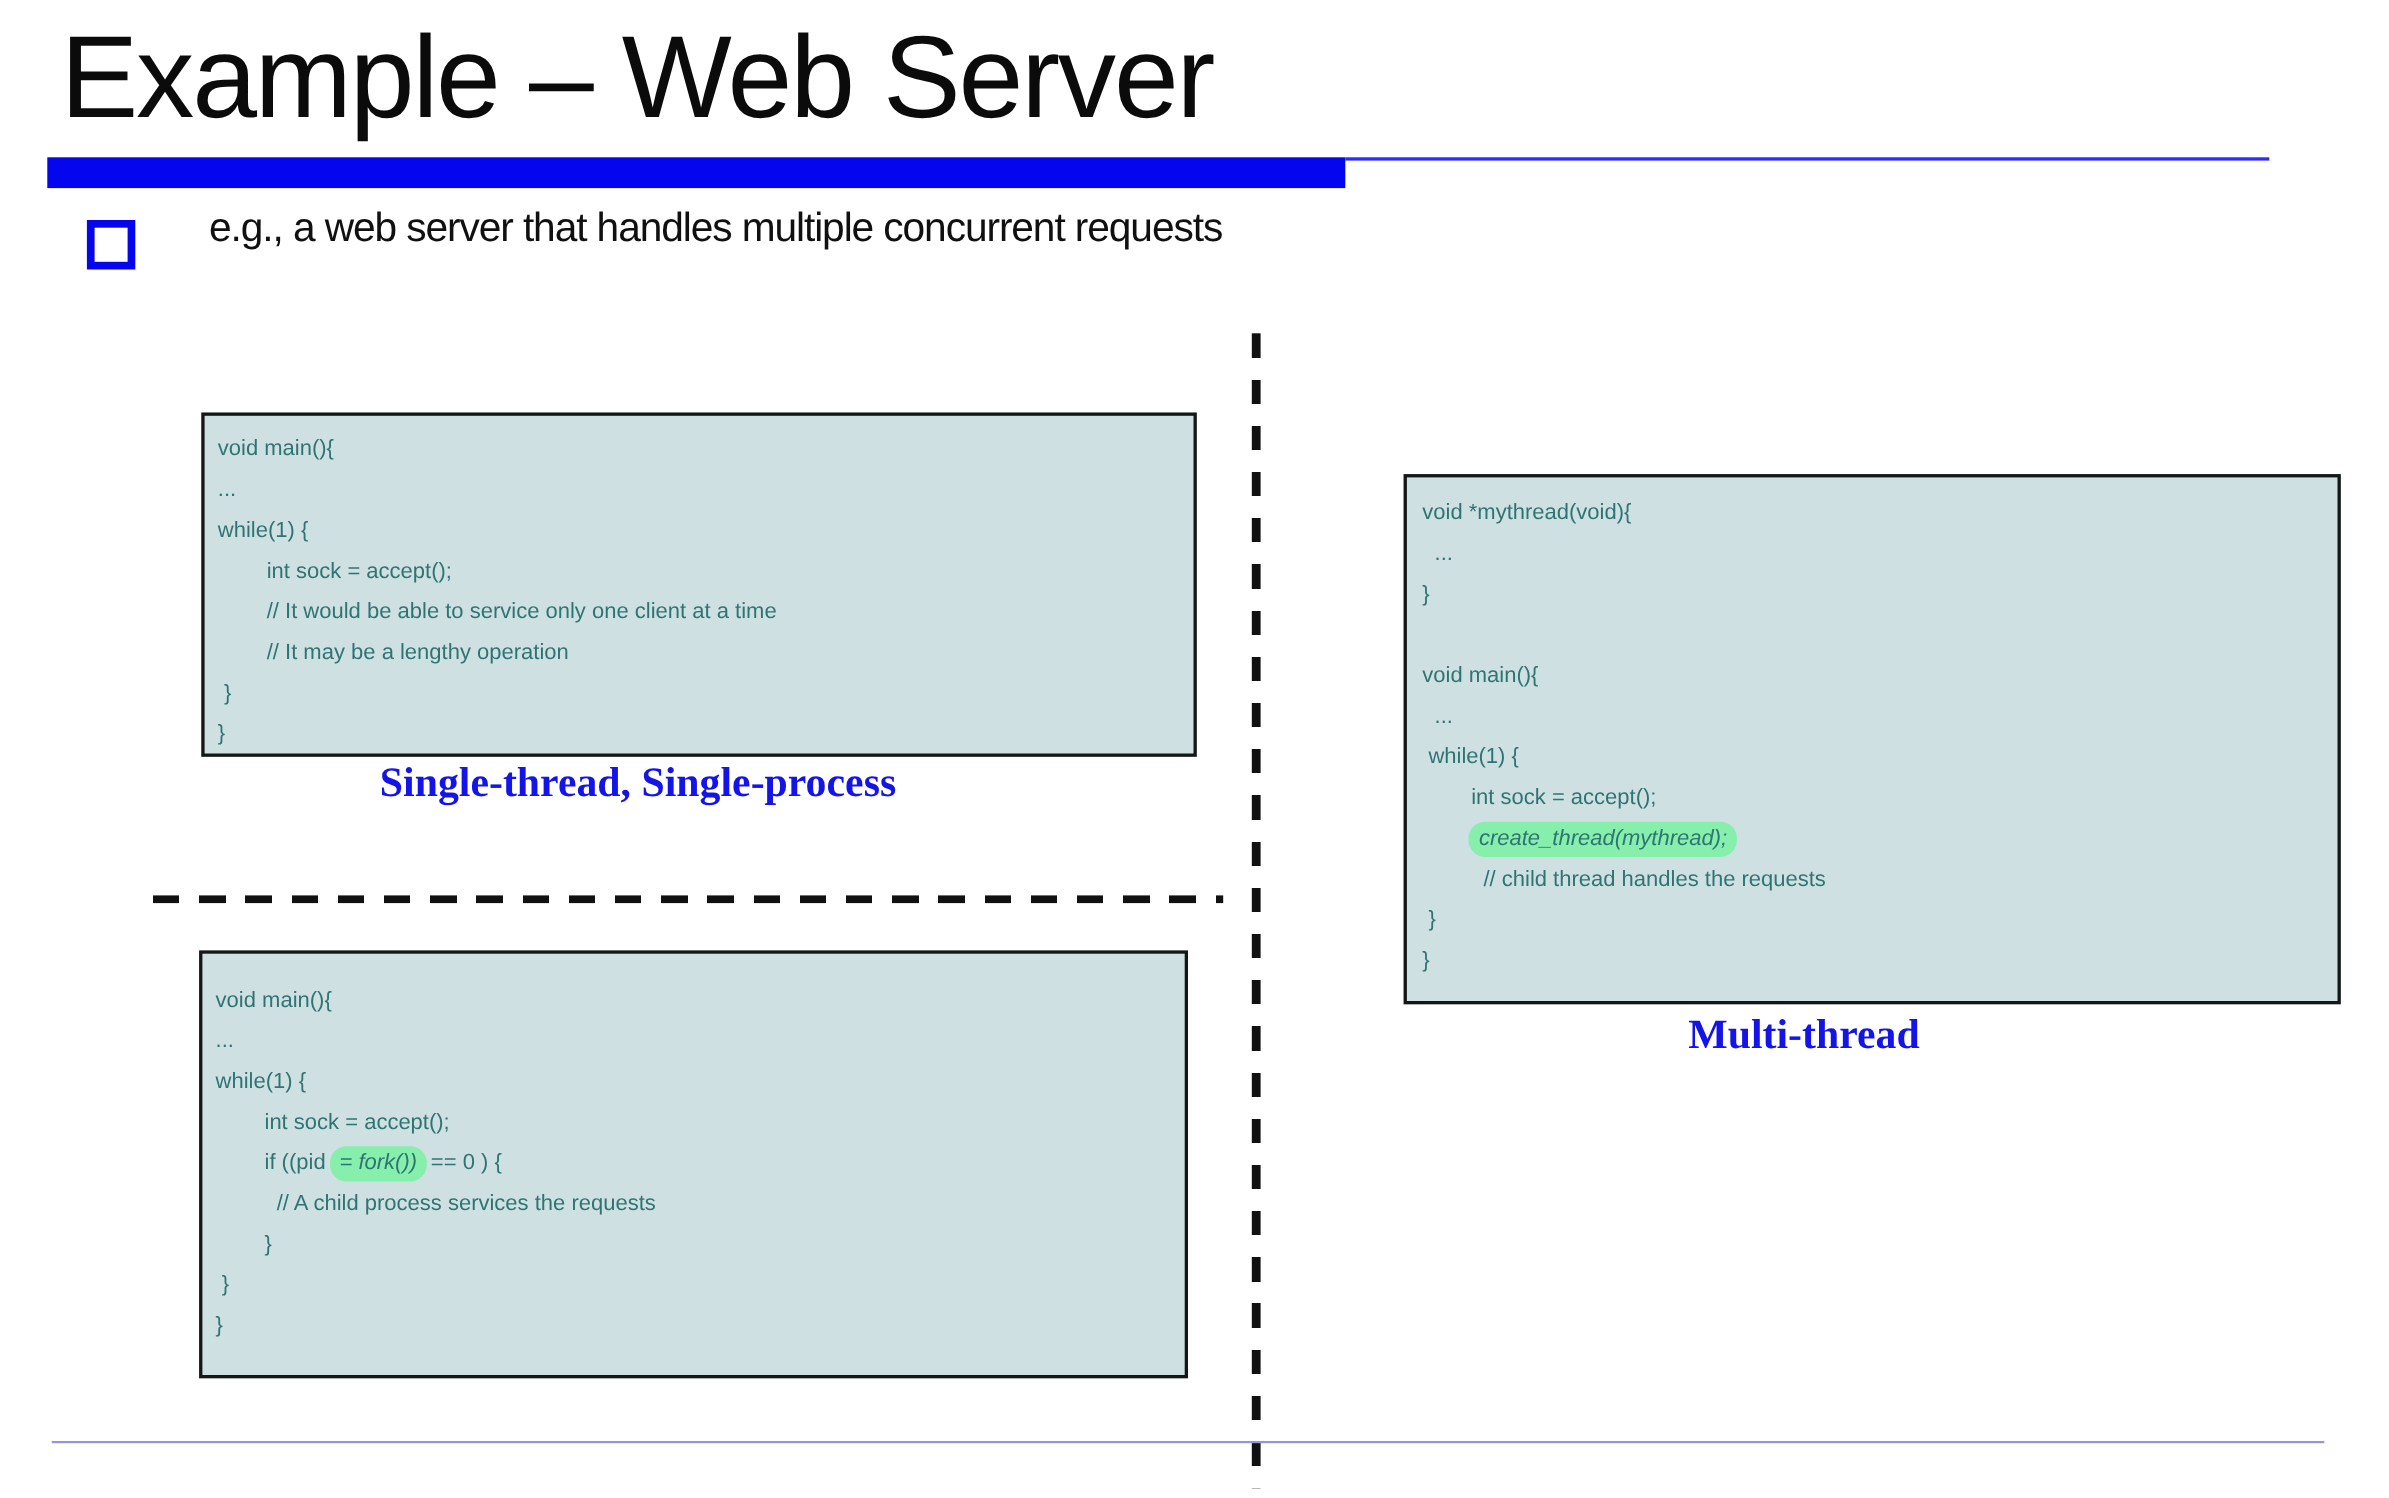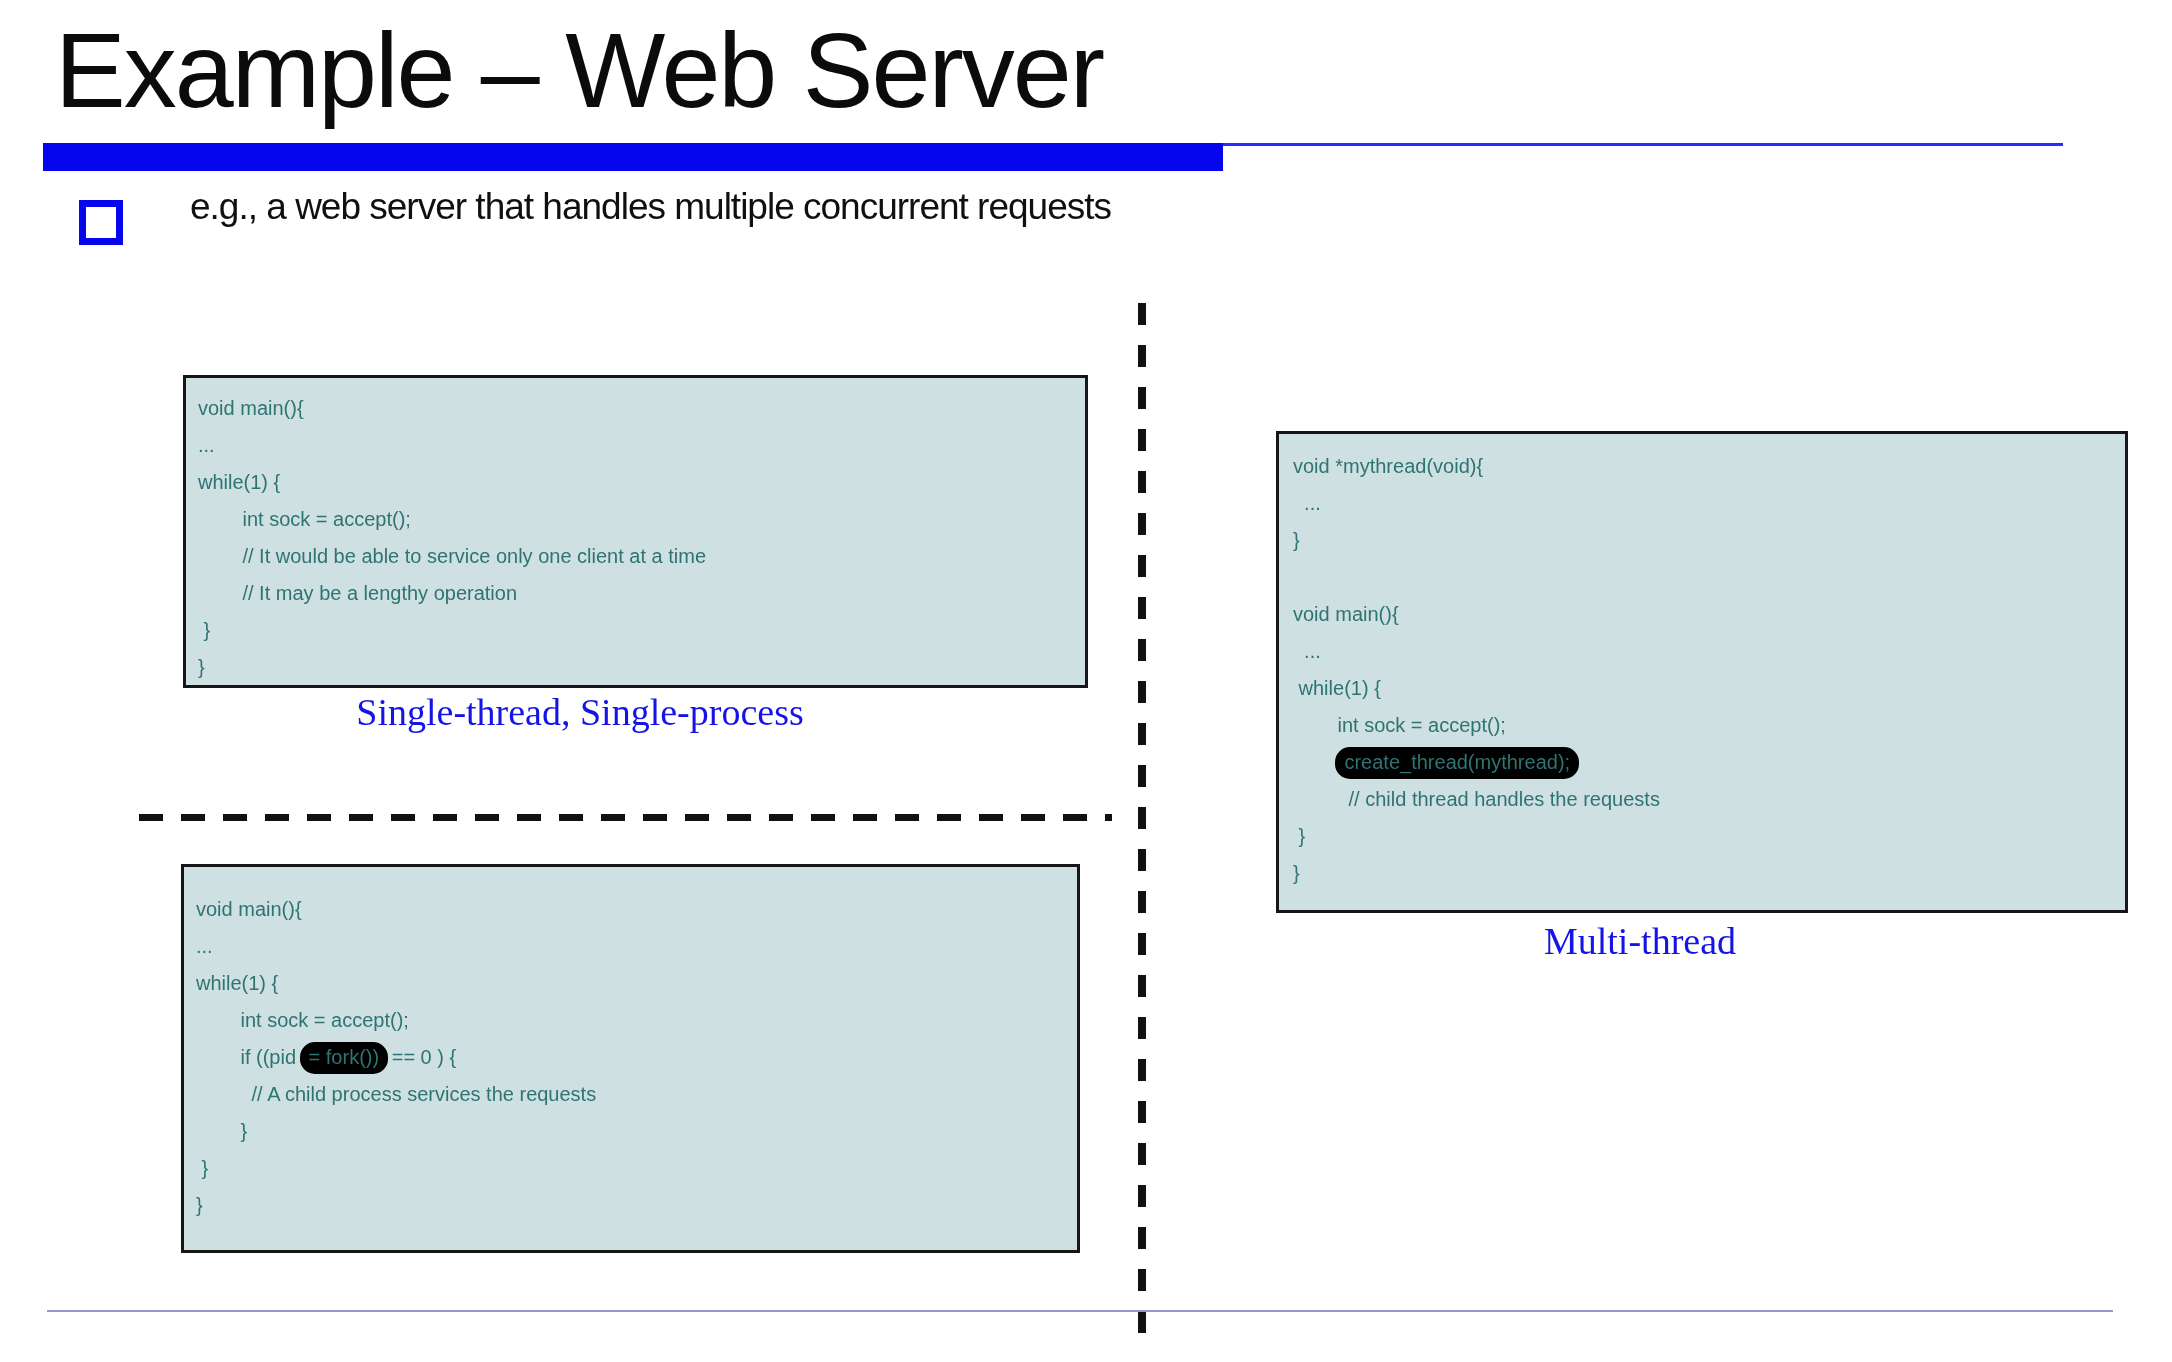--- a/index.html
+++ b/index.html
@@ -25,24 +25,24 @@
   .code-block{
     position:absolute;background:#cfe0e3;border:3px solid #161616;
     color:#2e7472;font-size:20px;line-height:37px;white-space:pre;
     box-sizing:border-box;overflow:hidden;
   }
   #code-block-0{left:183px;top:375px;width:905px;height:313px;padding:12px 0 0 12px;}
   #code-block-1{left:181px;top:864px;width:899px;height:389px;padding:24px 0 0 12px;}
   #code-block-2{left:1276px;top:431px;width:852px;height:482px;padding:14px 0 0 14px;}
   .code-line{height:37px;}
   .hl{
-    background:#000000;border-radius:15px;padding:4px 9px 6px;margin:-4px -2px -6px;
+    background:#86efac;border-radius:15px;padding:4px 9px 6px;margin:-4px -2px -6px;font-style:italic;
   }
   .block-label{
-    position:absolute;font-family:"Liberation Serif",serif;font-weight:normal;
+    position:absolute;font-family:"Liberation Serif",serif;font-weight:bold;
     font-size:38px;color:#1414e8;text-align:center;white-space:nowrap;
   }
   #block-label-0{left:280px;top:690px;width:600px;}
   #block-label-1{left:263px;top:1260px;width:600px;}
   #block-label-2{left:1440px;top:919px;width:400px;}
   .h-dashed{
     left:139px;top:814px;width:973px;height:7px;
     background:repeating-linear-gradient(to right,#111 0 24px,transparent 24px 42px);
   }
   .v-dashed{

